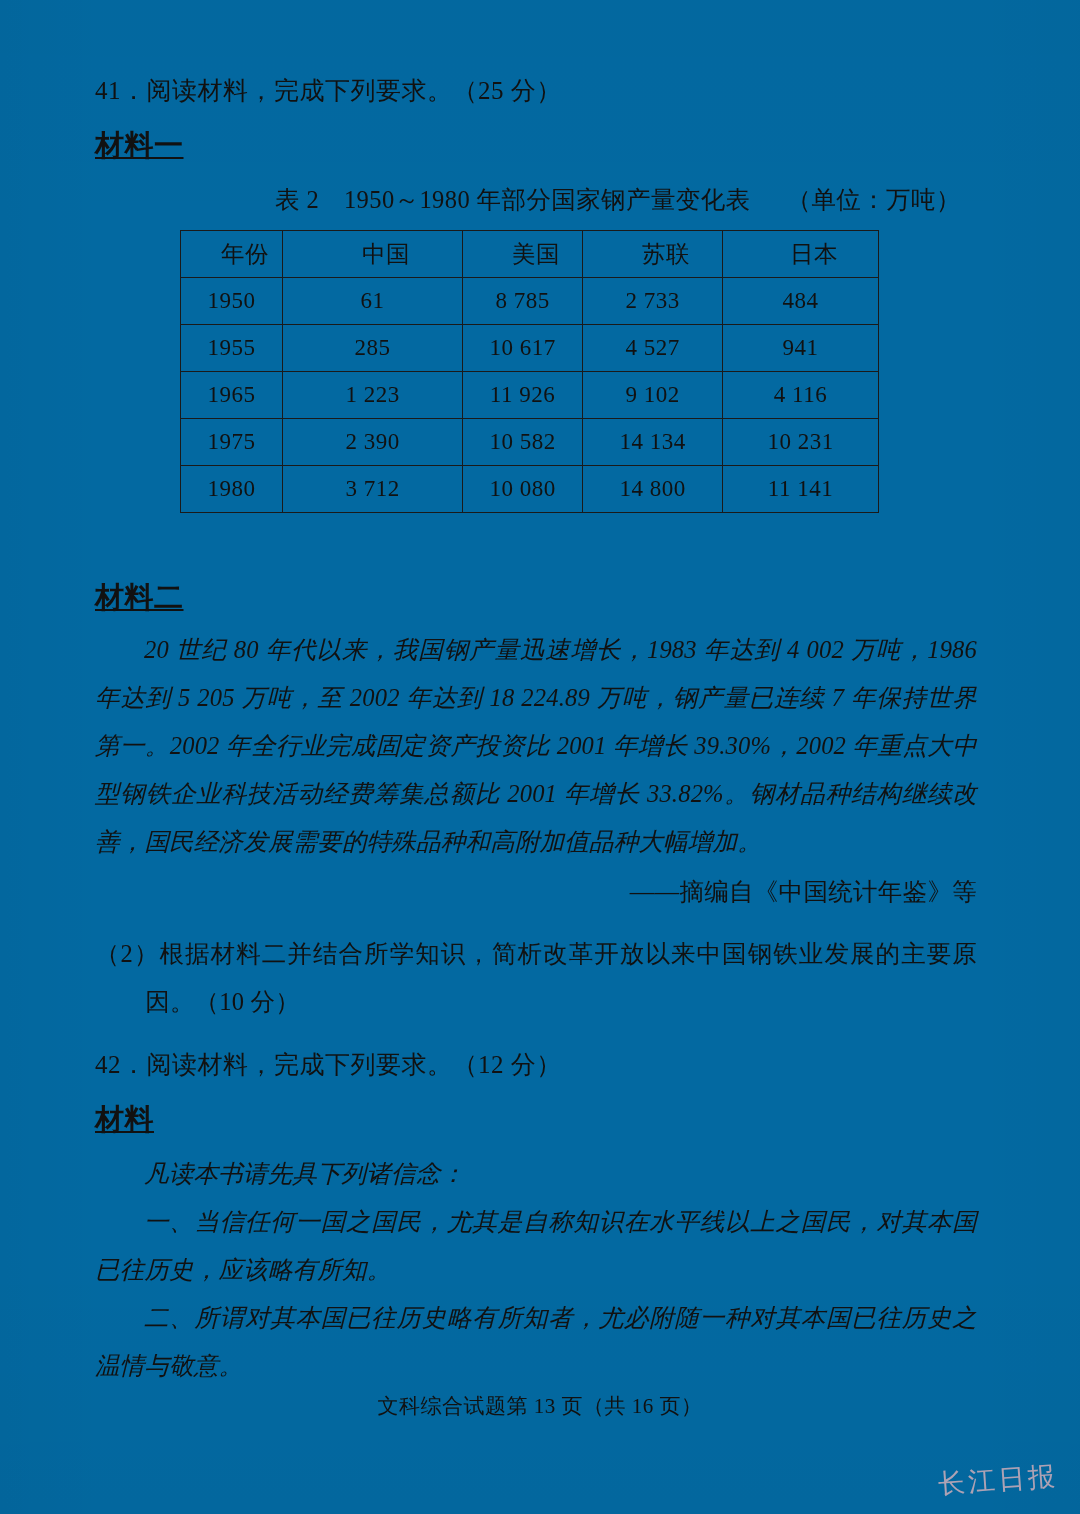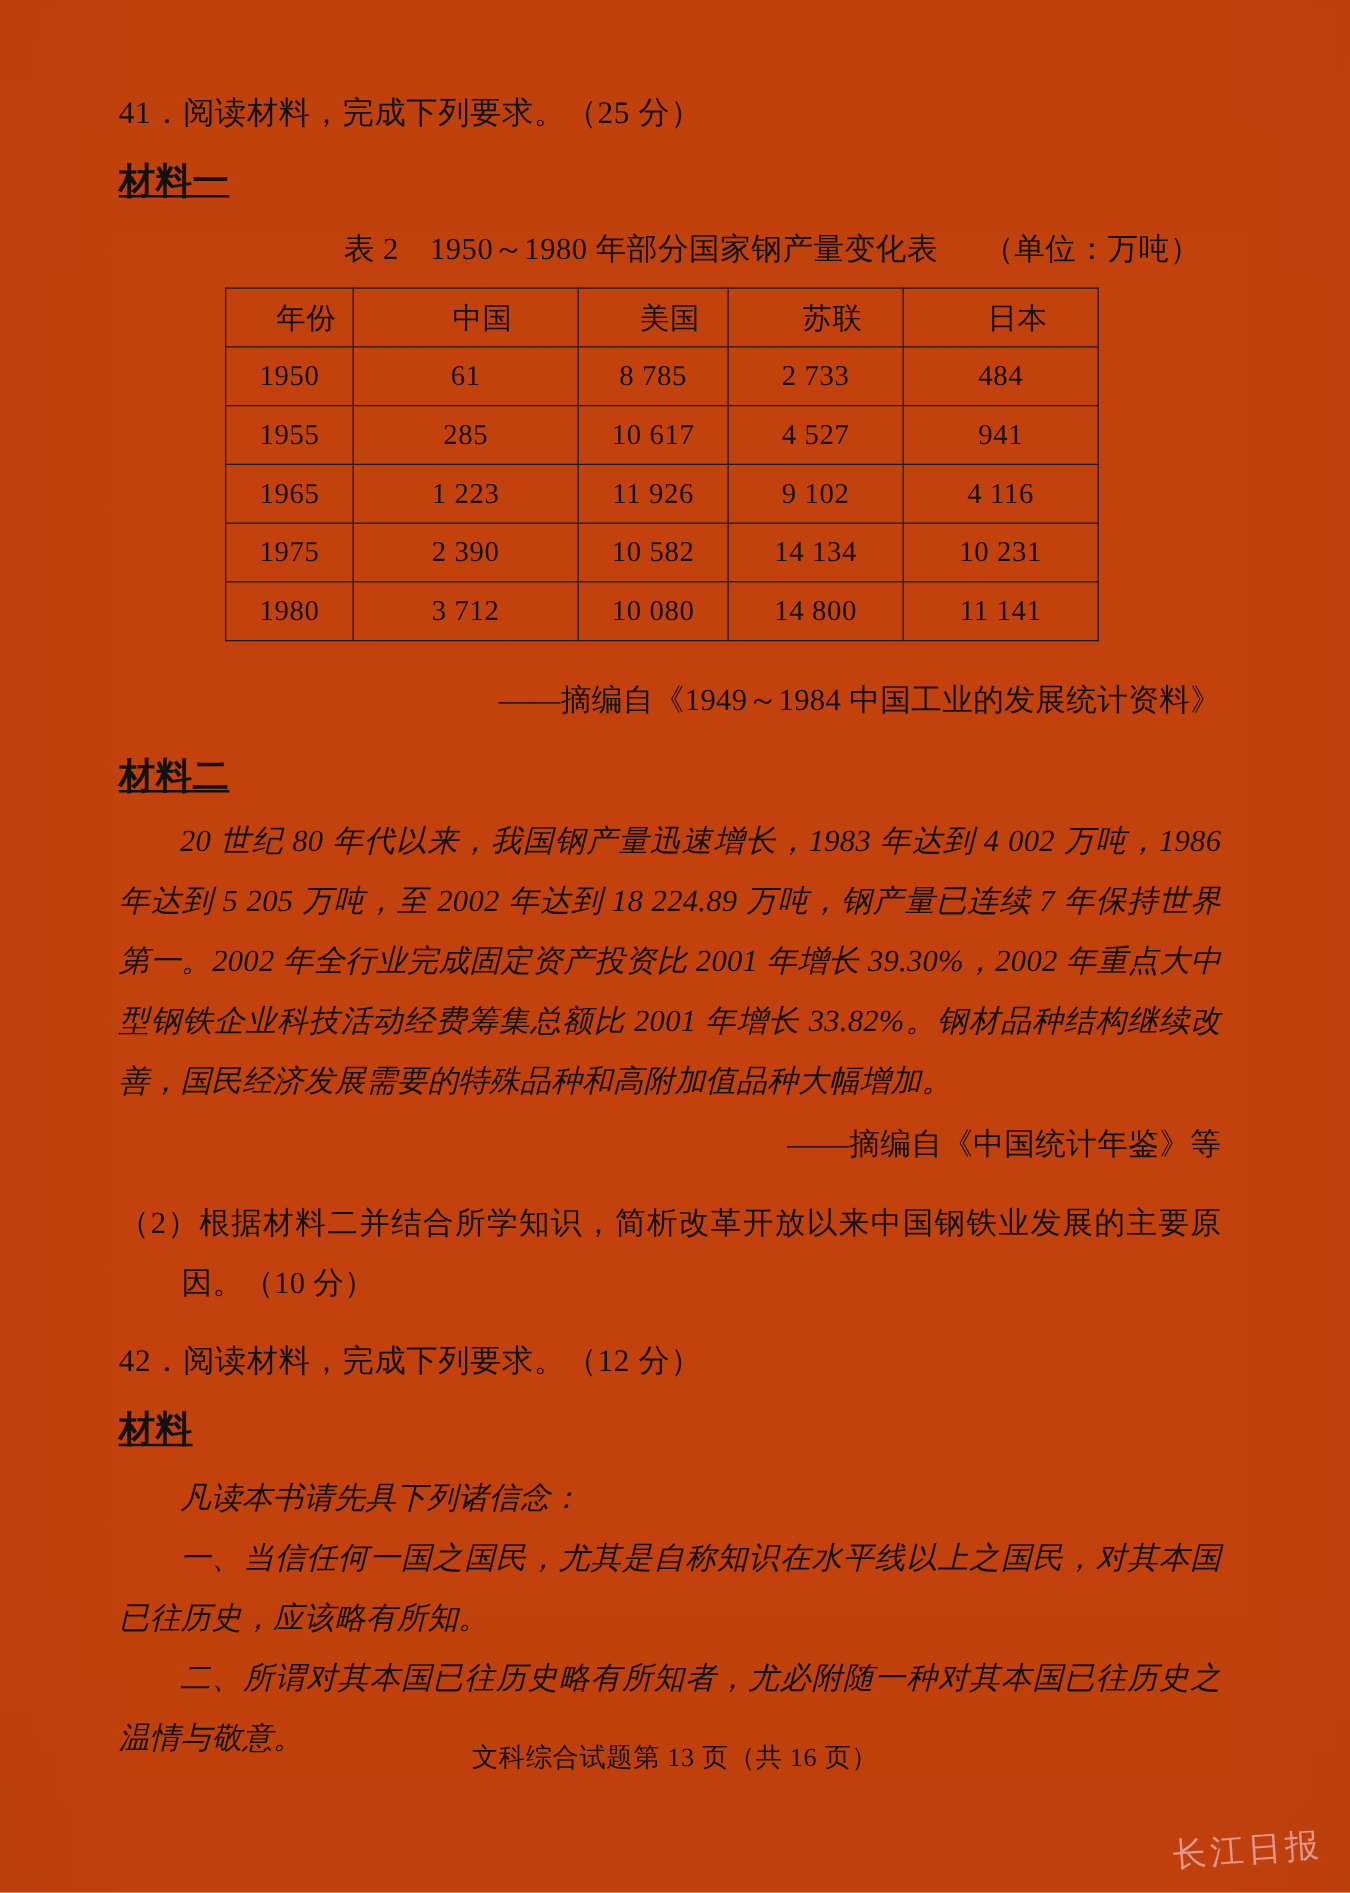--- a/index.html
+++ b/index.html
@@ -13,21 +13,21 @@
     background: #fdfdfb;
     font-family: "Liberation Serif", "DejaVu Serif", serif;
     color: #111;
     position: relative;
     overflow: hidden;
   }
 
   .page {
     position: absolute;
     inset: 0;
-    background: #c2410c;
+    background: #0369a1;
   }
 
   
   .scan-tone {
     position: absolute;
     inset: 0;
     background:
       linear-gradient(180deg, rgba(0,0,0,0.012) 0%, rgba(0,0,0,0) 18%, rgba(0,0,0,0) 82%, rgba(0,0,0,0.02) 100%),
       linear-gradient(90deg, rgba(0,0,0,0.02) 0%, rgba(0,0,0,0) 10%, rgba(0,0,0,0) 90%, rgba(0,0,0,0.015) 100%);
     pointer-events: none;
@@ -209,21 +209,20 @@
           <td>1980</td>
           <td>3 712</td>
           <td>10 080</td>
           <td>14 800</td>
           <td>11 141</td>
         </tr>
       </tbody>
     </table>
 
     <div style="height:36px"></div>
-    <div class="cite">——摘编自《1949～1984 中国工业的发展统计资料》</div>
 
     <div style="height:34px"></div>
     <div class="sub-head">材料二</div>
 
     <div style="height:14px"></div>
     <div class="para indent2">20 世纪 80 年代以来，我国钢产量迅速增长，1983 年达到 4 002 万吨，1986 年达到 5 205 万吨，至 2002 年达到 18 224.89 万吨，钢产量已连续 7 年保持世界第一。2002 年全行业完成固定资产投资比 2001 年增长 39.30%，2002 年重点大中型钢铁企业科技活动经费筹集总额比 2001 年增长 33.82%。钢材品种结构继续改善，国民经济发展需要的特殊品种和高附加值品种大幅增加。</div>
 
     <div style="height:14px"></div>
     <div class="cite">——摘编自《中国统计年鉴》等</div>
 

